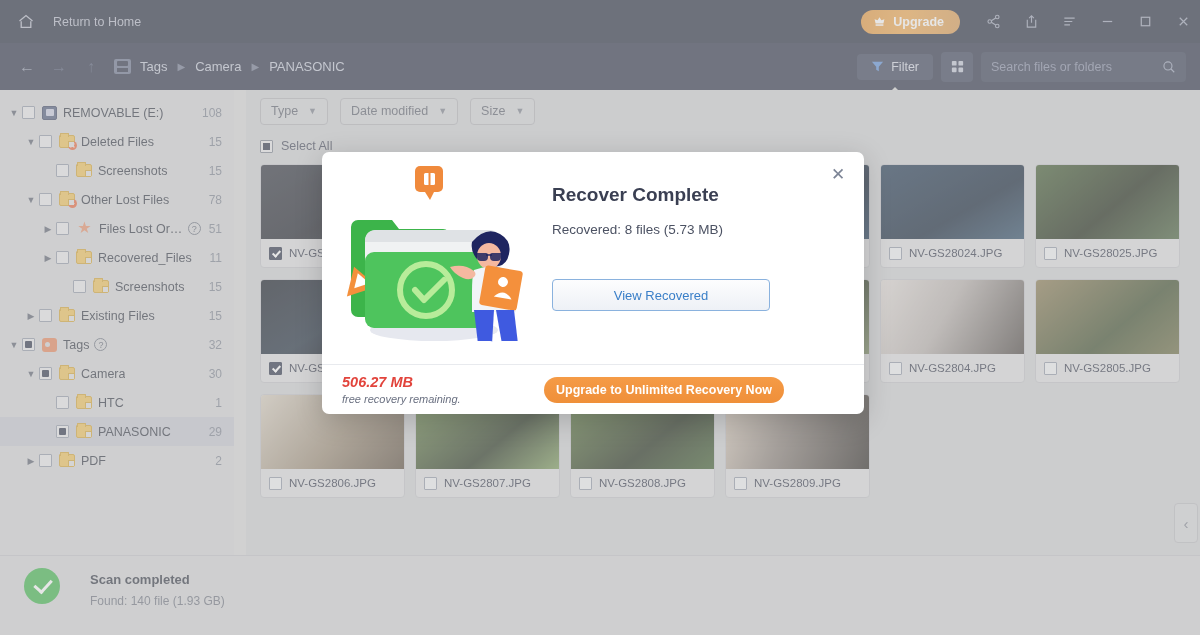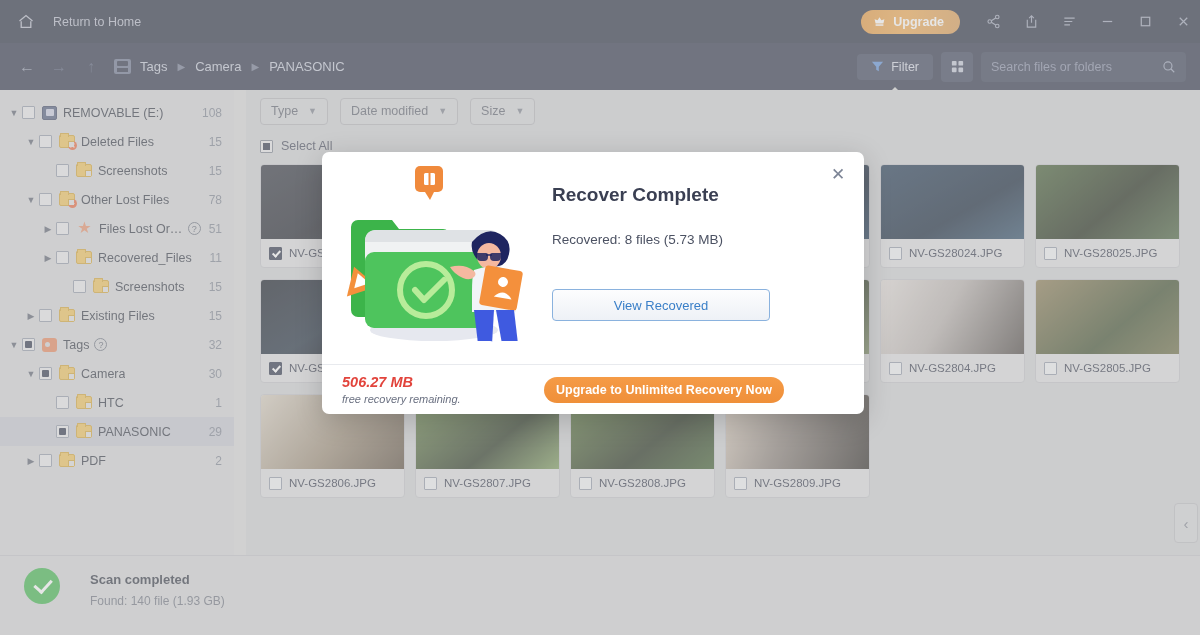--- a/index.html
+++ b/index.html
@@ -258,21 +258,21 @@
   }
   .modal-close {
     position: absolute; right: 14px; top: 10px; width: 24px; height: 24px;
     display: flex; align-items: center; justify-content: center;
     color: #7d8596; font-size: 17px; cursor: pointer;
   }
   .modal-body { display: flex; height: 212px; }
   .illus { width: 230px; position: relative; }
   .modal-right { flex: 1; padding-top: 32px; }
   .modal-title { font-size: 19px; font-weight: bold; color: #3a3f52; }
-  .modal-sub { font-size: 13.5px; color: #4c5263; margin-top: 26px; }
+  .modal-sub { font-size: 13.5px; color: #4c5263; margin-top: 16px; }
   .view-btn {
     margin-top: 42px; width: 218px; height: 32px;
     background: linear-gradient(180deg,#fdfdfe,#eef1f6);
     border: 1px solid #8ab2de; border-radius: 4px; color: #3a7fc8;
     font-size: 13px; display: flex; align-items: center;
     justify-content: center; cursor: pointer;
   }
   .modal-foot {
     height: 50px; border-top: 1px solid #e8eaee; display: flex;
     align-items: center; position: relative;

